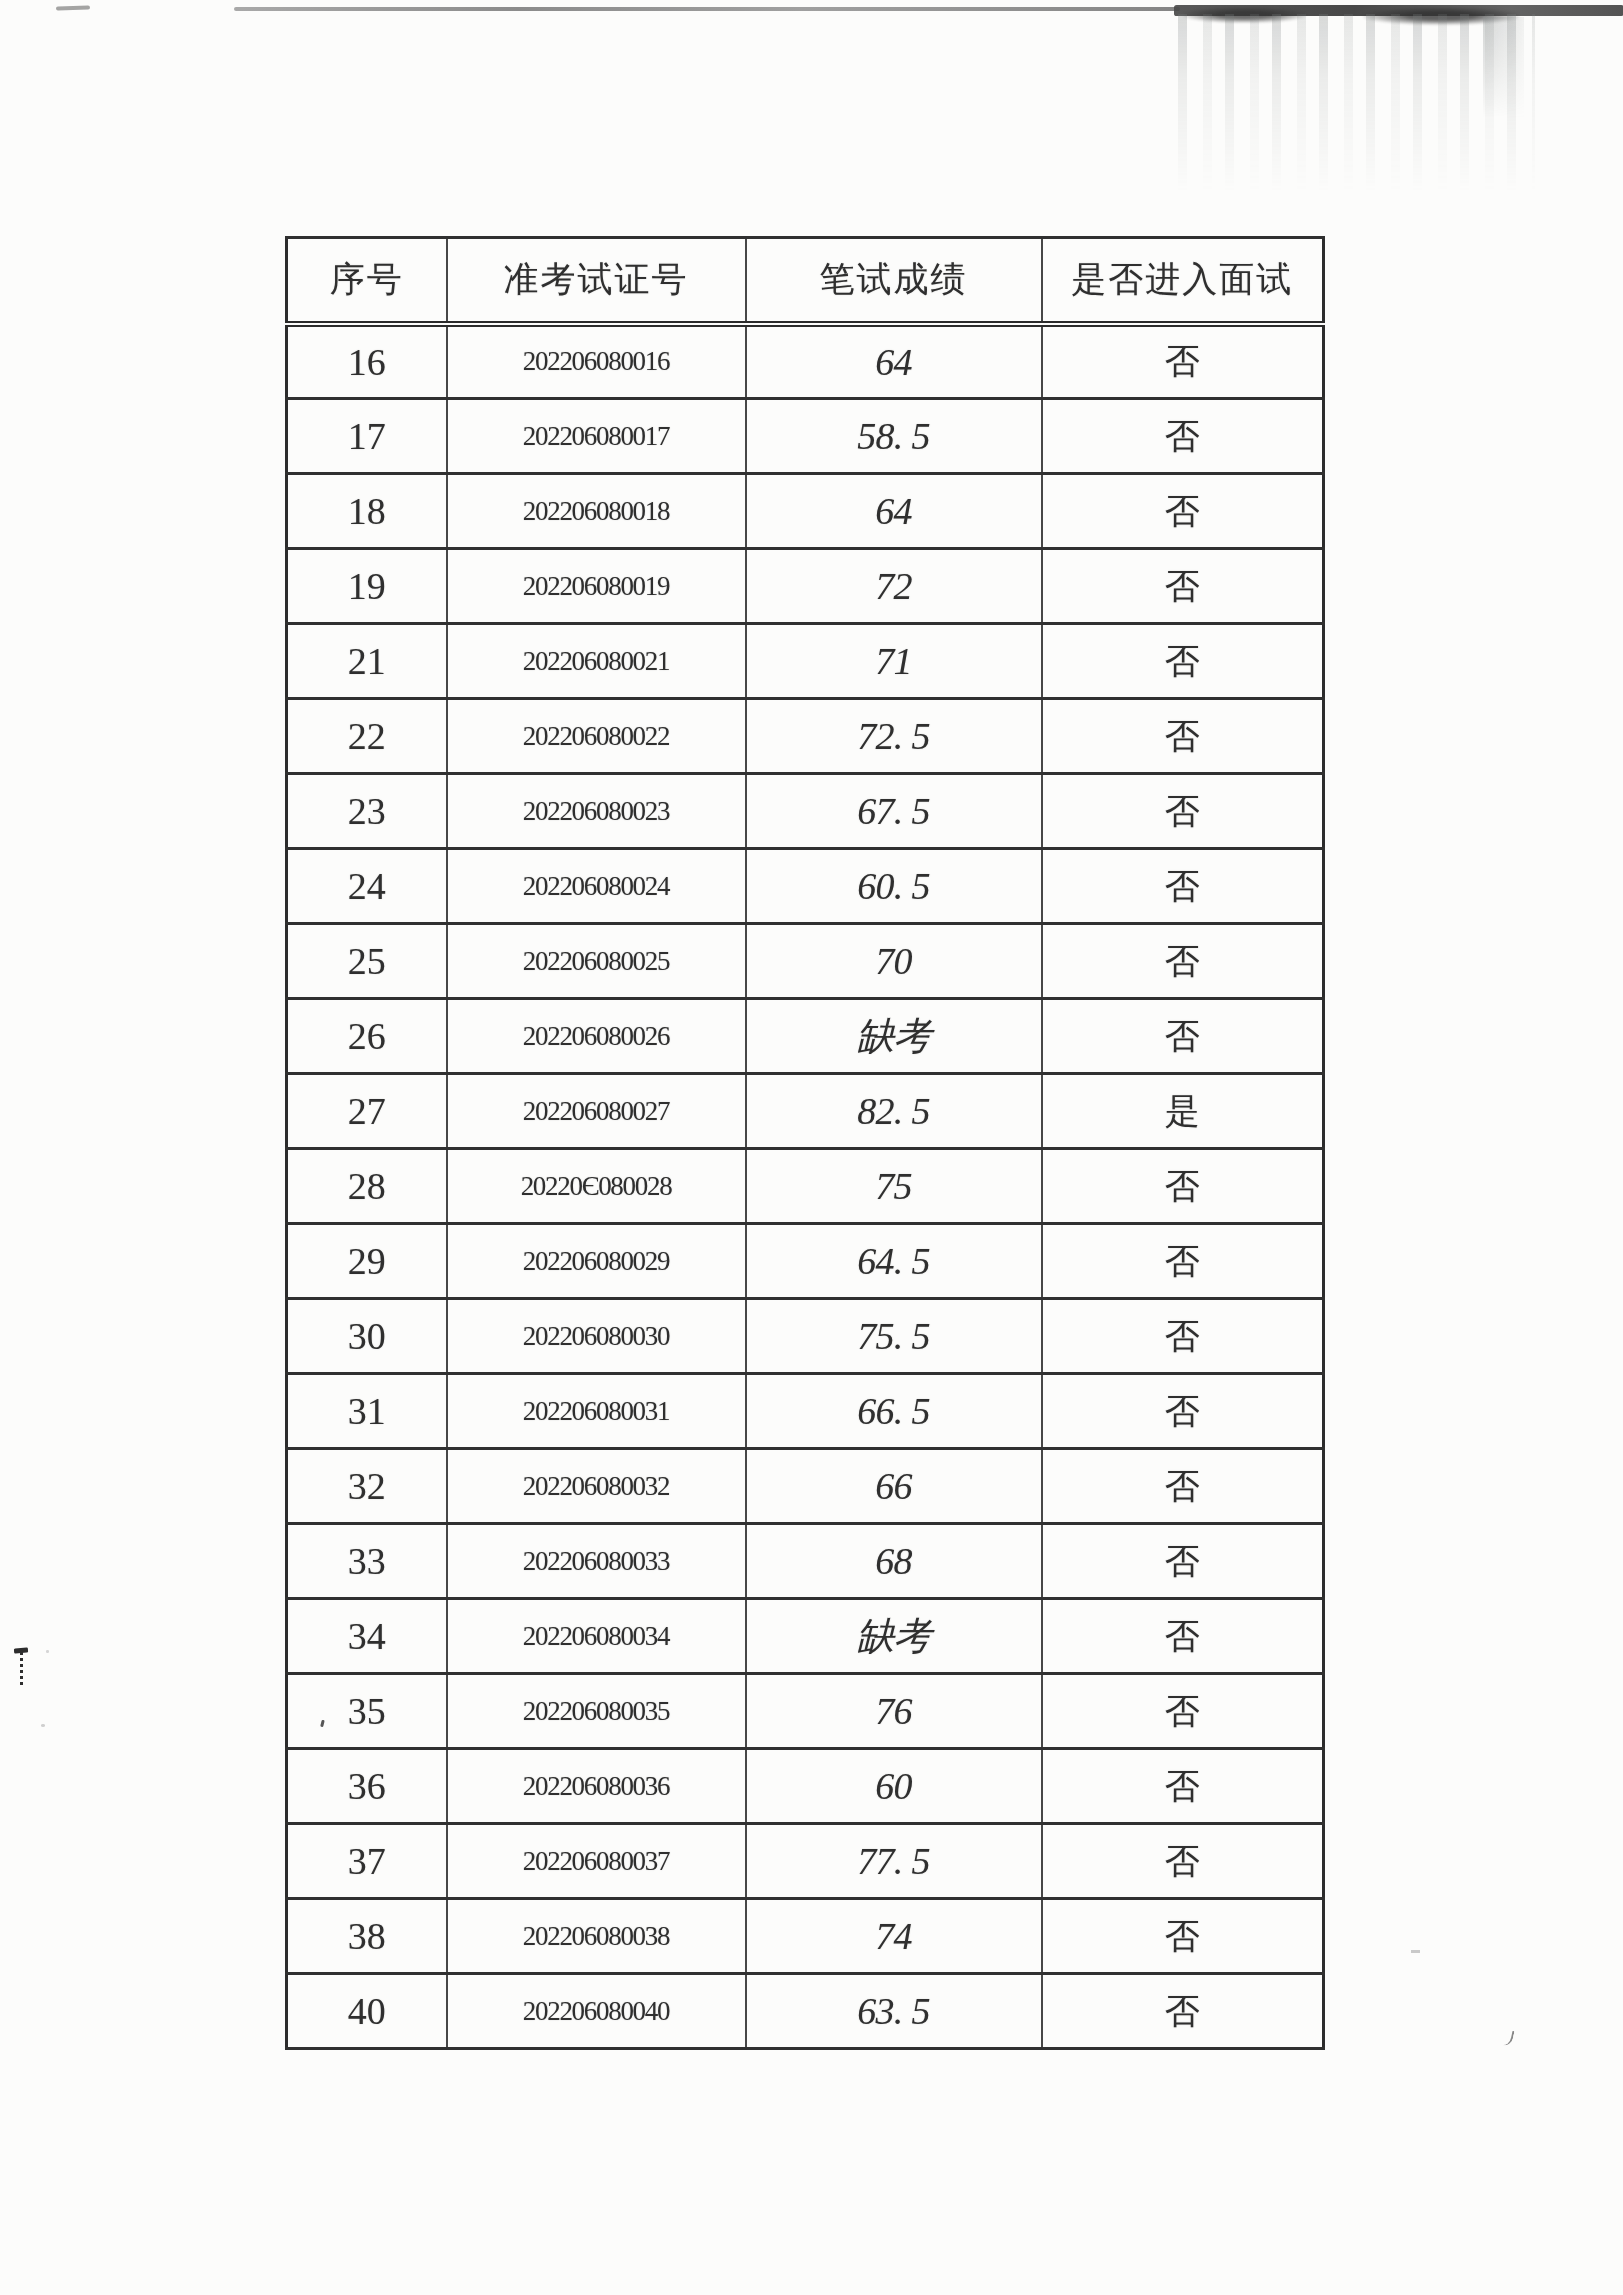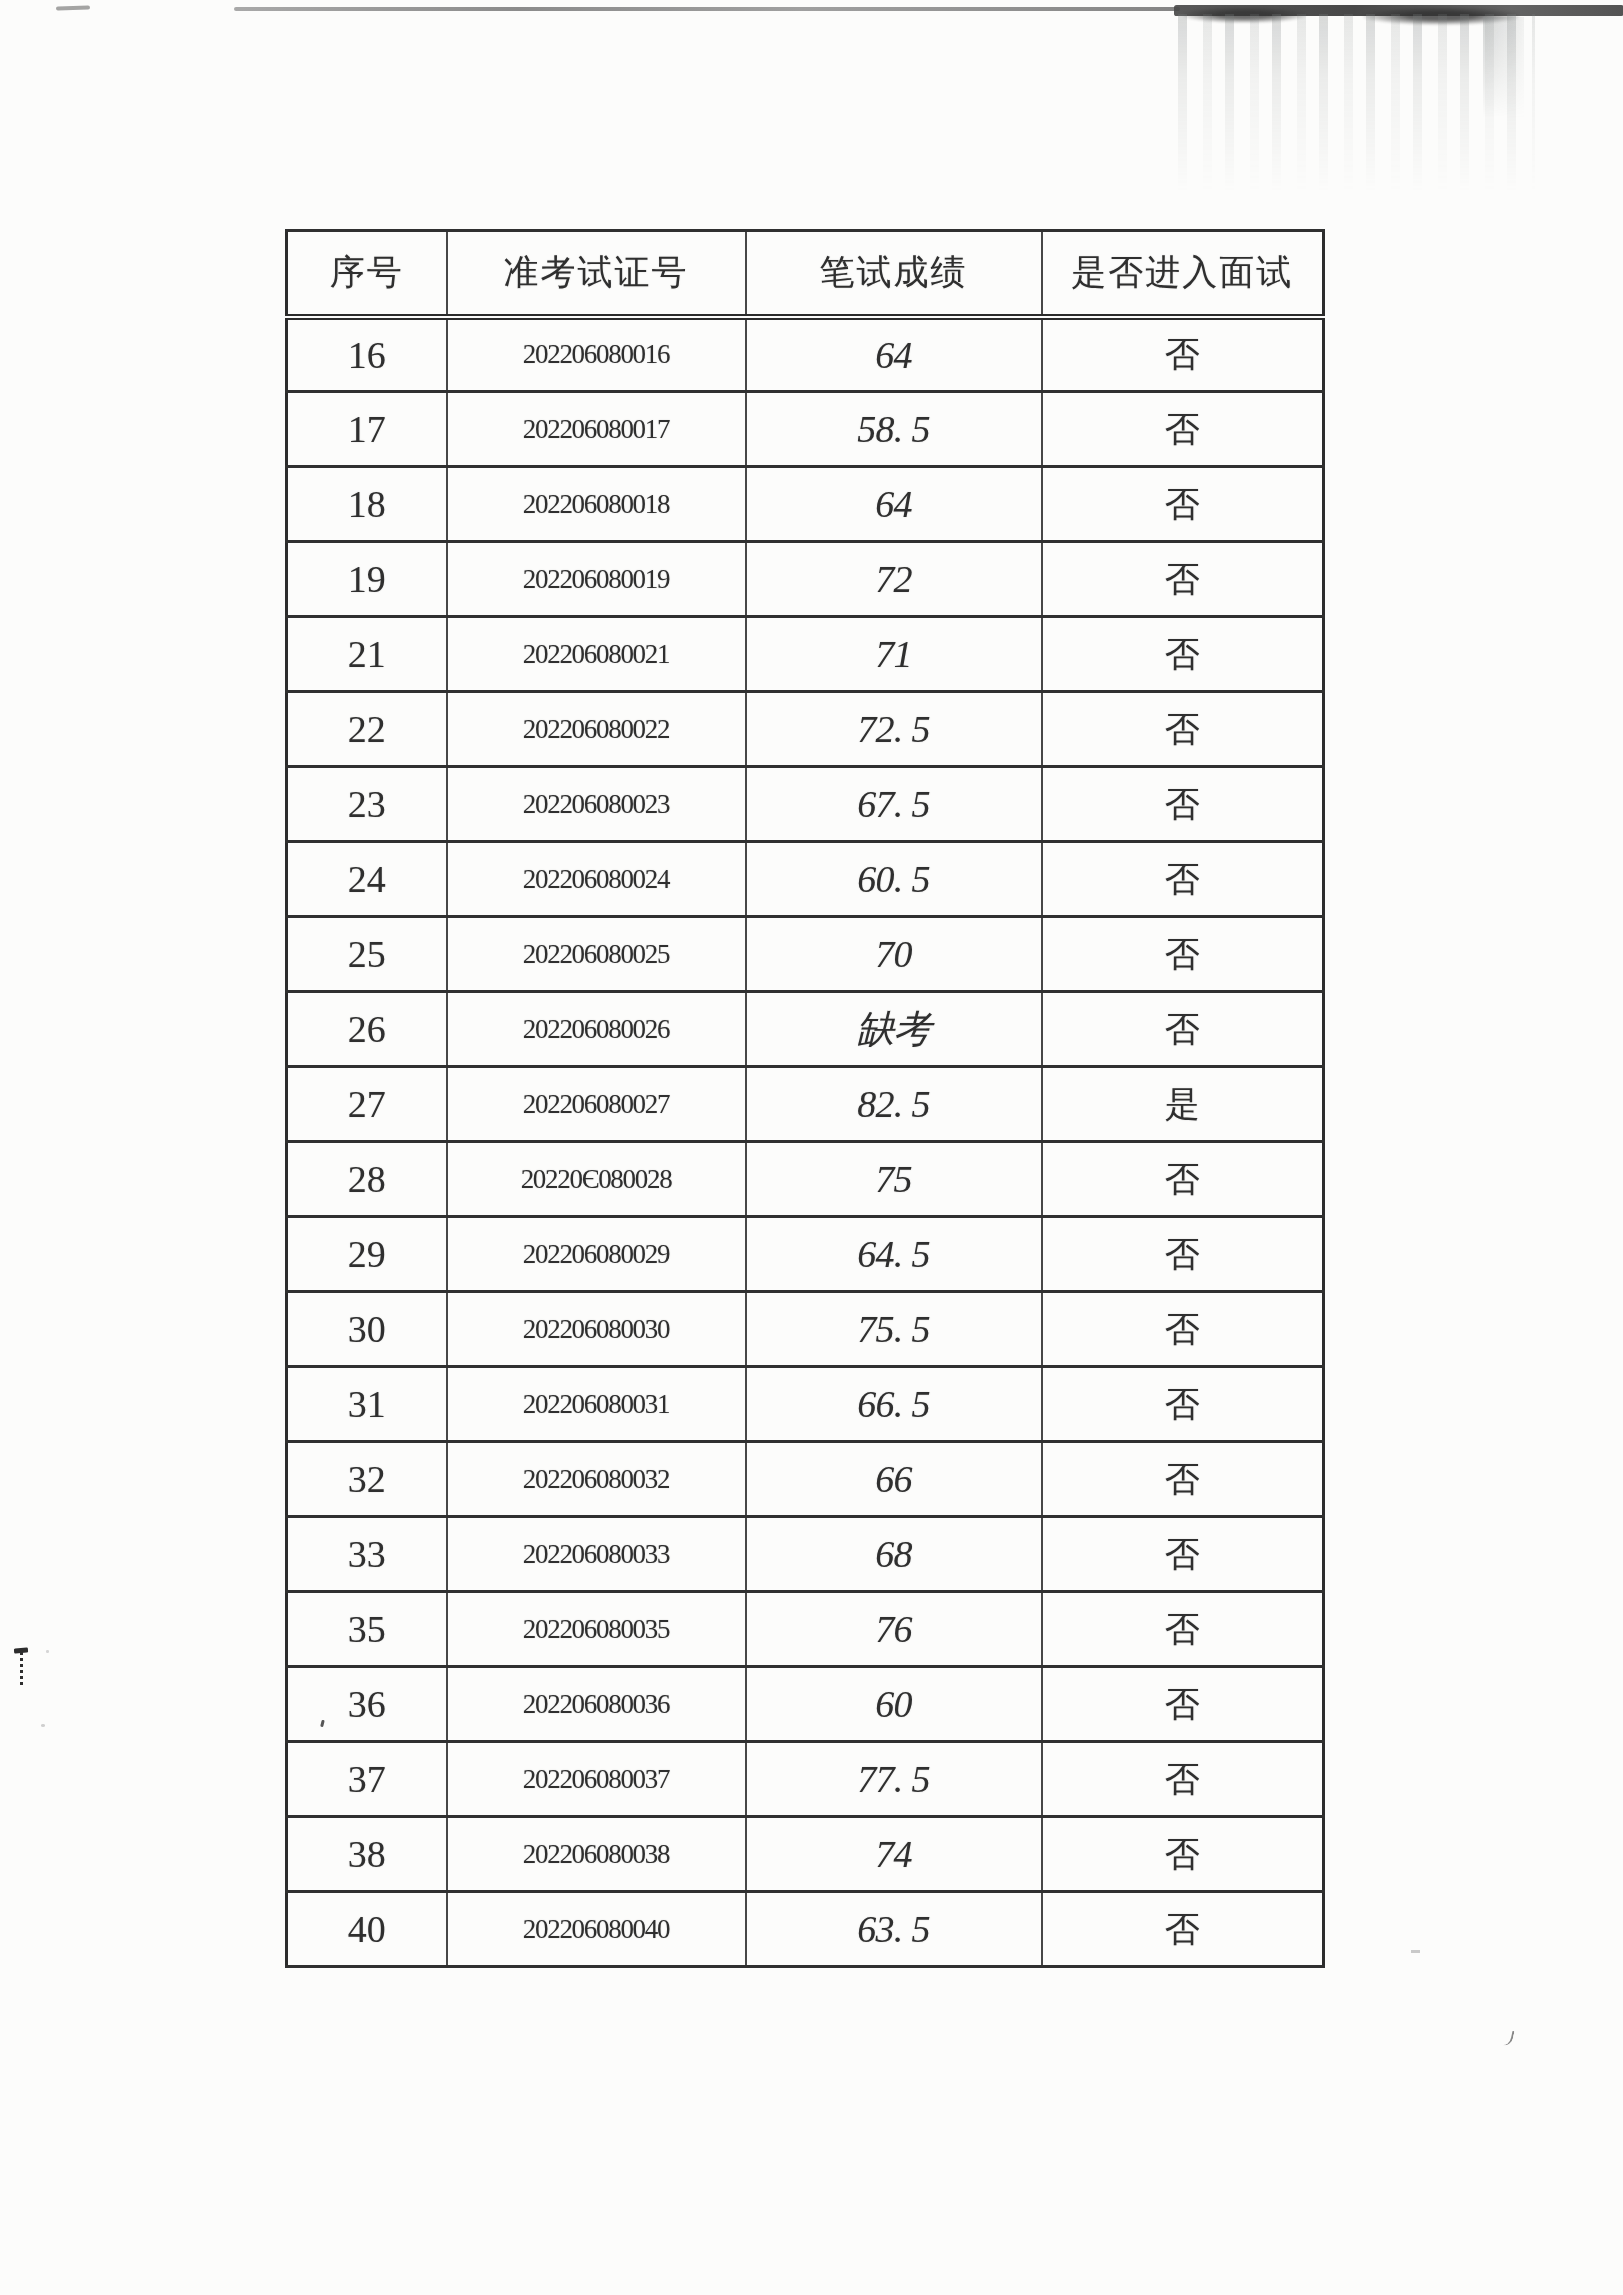--- a/index.html
+++ b/index.html
@@ -3,21 +3,21 @@
 <meta charset="utf-8">
 <style>
   html,body{margin:0;padding:0;}
   body{
     width:1623px;height:2295px;position:relative;overflow:hidden;
     background:#fcfcfb;
     font-family:"Liberation Serif","DejaVu Serif",serif;
   }
   
   .score-table{
-    position:absolute;left:285px;top:229px;width:1037px;
+    position:absolute;left:285px;top:236px;width:1037px;
     border-collapse:collapse;table-layout:fixed;
     color:#2f2f2f;
   }
   .score-table th,.score-table td{
     border-left:2px solid #474747;
     border-right:2px solid #474747;
     border-top:3.3px solid #303030;
     border-bottom:3.3px solid #303030;
     text-align:center;vertical-align:middle;
     padding:0;
@@ -211,20 +211,26 @@
     <td>否</td>
   </tr>
 
   <tr>
     <td>33</td>
     <td>202206080033</td>
     <td>68</td>
     <td>否</td>
   </tr>
 
+  <tr>
+    <td>34</td>
+    <td>202206080034</td>
+    <td>缺考</td>
+    <td>否</td>
+  </tr>
 
   <tr>
     <td>35</td>
     <td>202206080035</td>
     <td>76</td>
     <td>否</td>
   </tr>
 
   <tr>
     <td>36</td>

